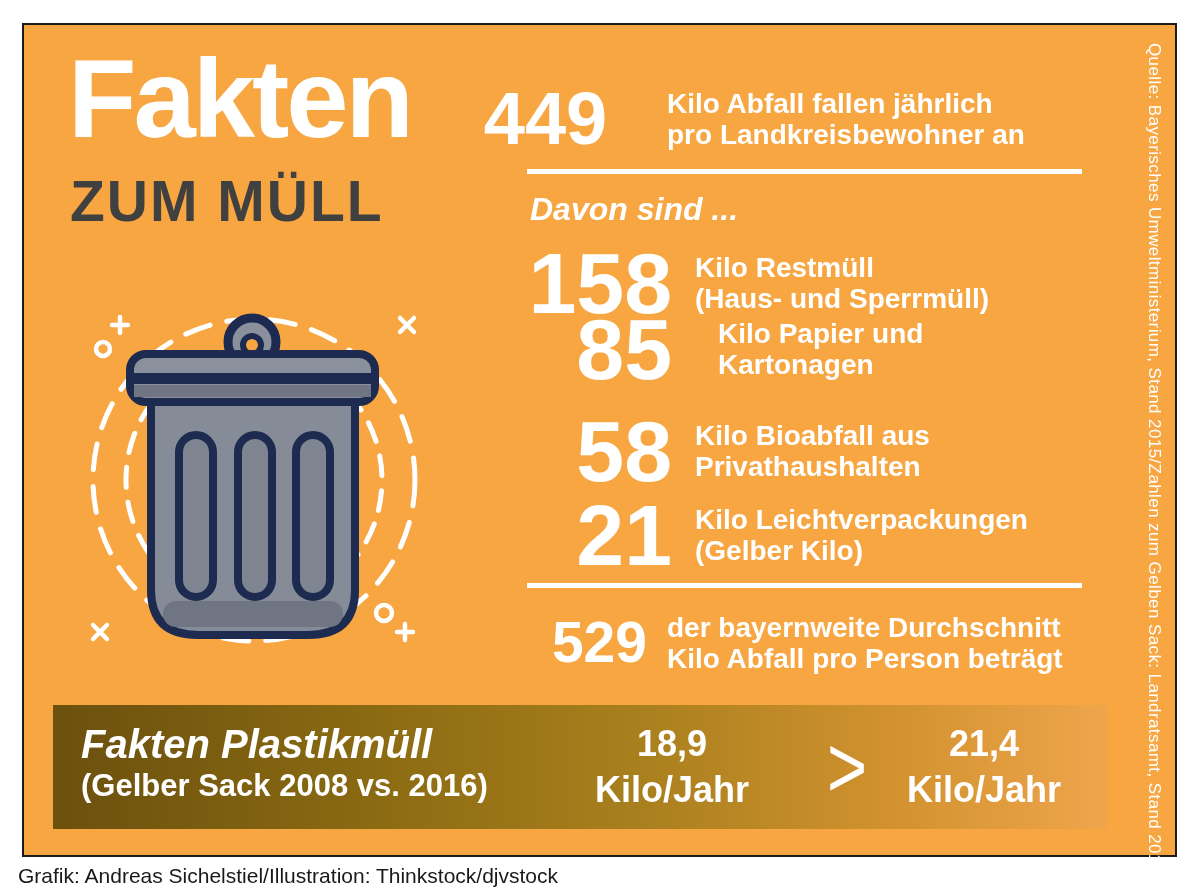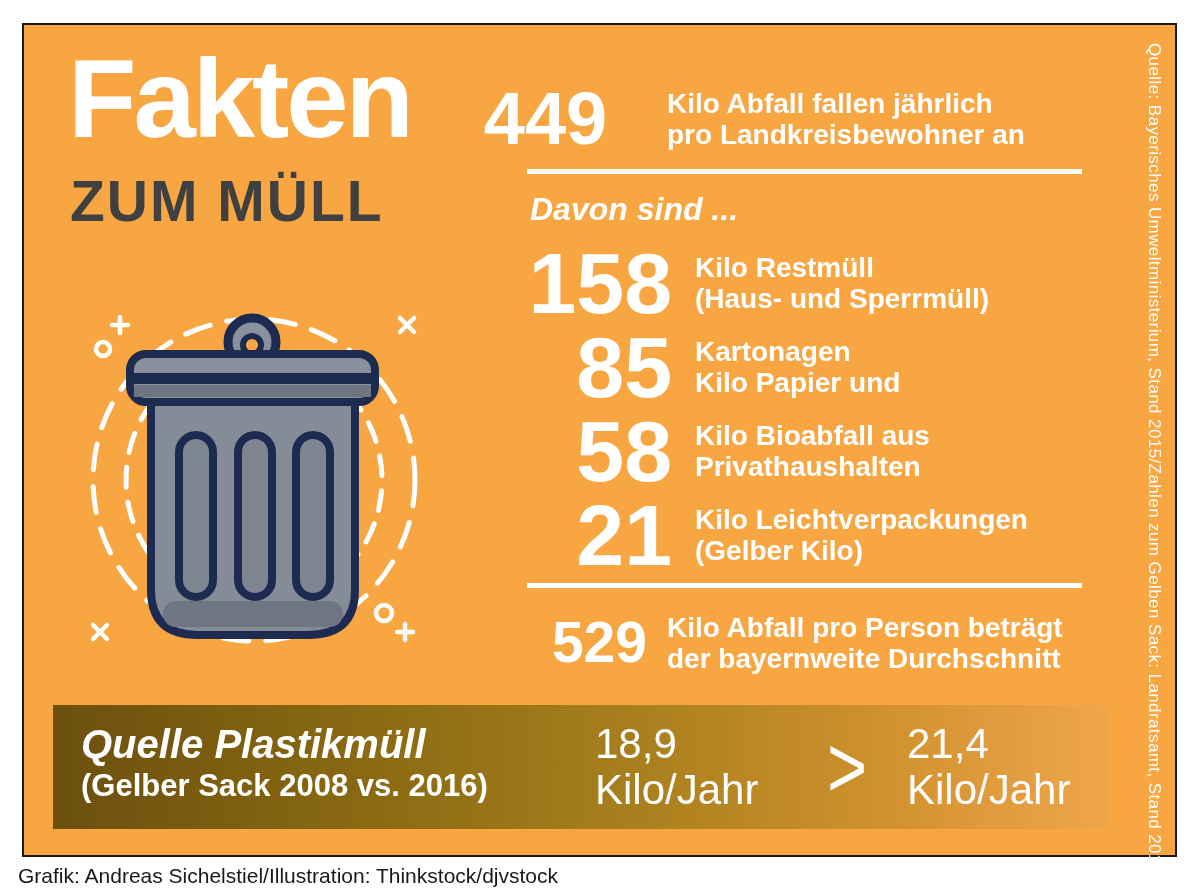--- a/index.html
+++ b/index.html
@@ -50,21 +50,21 @@
 
   
   .bar {
     position: absolute; left: 29px; top: 680px;
     width: 1054px; height: 124px;
     background: linear-gradient(90deg, #6B500E 0%, #8A6A12 30%, #A87F1D 55%, #D2922F 80%, #EFA54C 100%);
   }
   .bar-title { position: absolute; left: 28px; top: 16px; color: #fff; }
   .bar-title .bt1 { font-size: 40px; line-height: 46px; font-weight: bold; font-style: italic; }
   .bar-title .bt2 { font-size: 31px; line-height: 38px; font-weight: bold; text-align: center; }
-  .bar-val { position: absolute; top: 16px; color: #fff; font-weight: normal; font-size: 42px; line-height: 46px; }
+  .bar-val { position: absolute; top: 16px; color: #fff; font-weight: bold; font-size: 36px; line-height: 46px; text-align: center; }
   .val-2008 { left: 542px; }
   .val-2016 { left: 854px; }
   .bar-gt {
     position: absolute; left: 752px; top: 0; width: 84px; height: 124px;
     display: flex; align-items: center; justify-content: center;
     color: #ffffff; font-size: 88px; font-weight: 400;
     transform: scaleX(0.78);
   }
 
   
@@ -103,25 +103,25 @@
     <div class="davon">Davon sind ...</div>
 
     <div class="row row-sub" style="top:213px;">
       <div class="num">158</div>
       <div class="lbl">
         <div>Kilo Restmüll</div>
         <div>(Haus- und Sperrmüll)</div>
       </div>
     </div>
 
-    <div class="row row-sub" style="top:297px;">
+    <div class="row row-sub" style="top:279px;gap:23px;">
       <div class="num">85</div>
       <div class="lbl">
+        <div>Kilo Papier und</div>
         <div>Kartonagen</div>
-        <div>Kilo Papier und</div>
       </div>
     </div>
 
     <div class="row row-sub" style="top:381px;">
       <div class="num">58</div>
       <div class="lbl">
         <div>Kilo Bioabfall aus</div>
         <div>Privathaushalten</div>
       </div>
     </div>
@@ -132,22 +132,22 @@
         <div>Kilo Leichtverpackungen</div>
         <div>(Gelber Kilo)</div>
       </div>
     </div>
 
     <div class="rule" style="top:558px;"></div>
 
     <div class="row row-avg" style="top:570px;">
       <div class="num">529</div>
       <div class="lbl">
+        <div>der bayernweite Durchschnitt</div>
         <div>Kilo Abfall pro Person beträgt</div>
-        <div>der bayernweite Durchschnitt</div>
       </div>
     </div>
 
     <div class="trash-wrap">
       <svg width="420" height="390" viewBox="0 0 420 390">
 
         <circle cx="192" cy="188" r="161" fill="none" stroke="#ffffff" stroke-width="5" stroke-dasharray="26 17" stroke-linecap="round"></circle>
         <circle cx="192" cy="188" r="128" fill="none" stroke="#ffffff" stroke-width="5" stroke-dasharray="20 15" stroke-linecap="round" transform="rotate(20 192 188)"></circle>
 
         <g stroke="#ffffff" stroke-width="4.5" stroke-linecap="round" fill="none">
@@ -172,21 +172,21 @@
         </g>
 
         <rect x="68" y="62" width="245" height="48" rx="16" fill="#8A909C" stroke="#1E2B50" stroke-width="8"></rect>
         <rect x="72" y="93" width="237" height="12" fill="#6F7582"></rect>
         <rect x="64" y="81" width="253" height="11" fill="#1E2B50"></rect>
       </svg>
     </div>
 
     <div class="bar">
       <div class="bar-title">
-        <div class="bt1">Quelle Plastikmüll</div>
+        <div class="bt1">Fakten Plastikmüll</div>
         <div class="bt2">(Gelber Sack 2008 vs. 2016)</div>
       </div>
       <div class="bar-val val-2008">
         <div>18,9</div>
         <div>Kilo/Jahr</div>
       </div>
       <div class="bar-gt">&gt;</div>
       <div class="bar-val val-2016">
         <div>21,4</div>
         <div>Kilo/Jahr</div>

